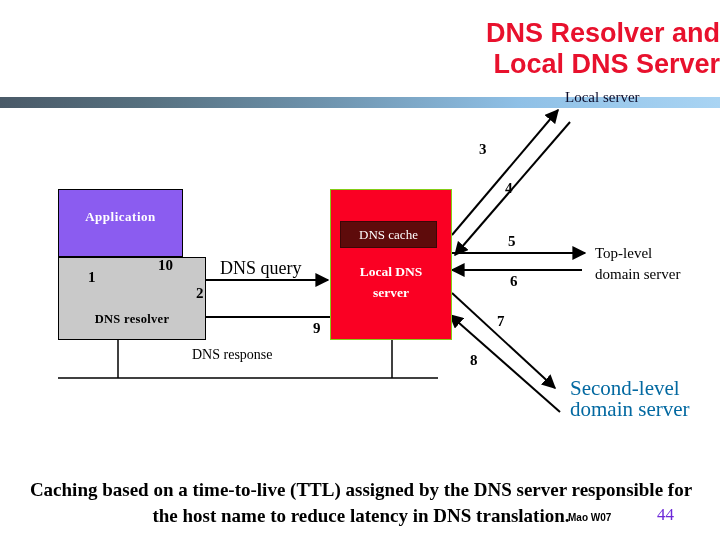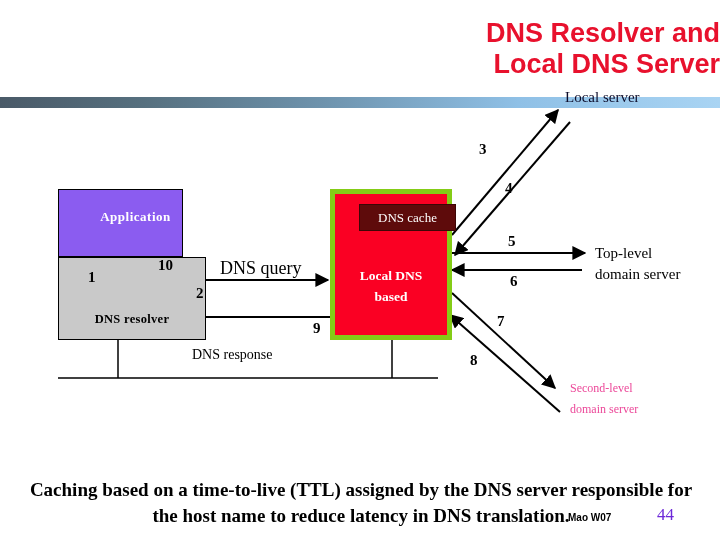--- a/index.html
+++ b/index.html
@@ -21,55 +21,54 @@
   
   .bar{
     position:absolute;left:0;top:97px;width:720px;height:11px;
     background:linear-gradient(to right,#4a5a68 0%,#56707f 20%,#6e93ad 45%,#8fc0e6 72%,#a9d4f3 100%);
   }
 
   
   .lbl{position:absolute;font-family:"Liberation Serif", serif;color:#111133;}
   .root-server{left:565px;top:89px;font-size:15px;font-weight:normal;color:#0d0d2b;white-space:nowrap;}
   .tld{left:595px;top:243px;font-size:15px;line-height:21px;color:#000000;white-space:nowrap;}
-  .sld{left:570px;top:378px;font-size:12px;line-height:21px;color:#ec4899;white-space:nowrap;}
+  .sld{left:570px;top:378px;font-size:21px;line-height:21px;color:#0369a1;white-space:nowrap;}
 
   
   .box{position:absolute;box-sizing:border-box;}
   .app-box{
     left:58px;top:189px;width:125px;height:68px;
     background:#8b5cf0;border:1px solid #000000;
   }
   .app-box .t{
     position:absolute;left:0;top:19px;width:100%;text-align:center;
     color:#ffffff;font-weight:bold;font-size:13px;font-family:"Liberation Serif", serif;
     letter-spacing:0.5px;
-    padding-left:15px;
   }
   .res-box{
     left:58px;top:257px;width:148px;height:83px;
     background:#c9c9c9;border:1px solid #000000;
   }
   .res-box .t{
     position:absolute;left:0;top:54px;width:100%;text-align:center;
     color:#000000;font-weight:bold;font-size:12.5px;font-family:"Liberation Serif", serif;
     letter-spacing:0.3px;
   }
   .lds-box{
     left:330px;top:189px;width:122px;height:151px;
-    background:#fa0023;border:5px solid #84cc16;
+    background:#fa0023;border:1px solid #84cc16;
   }
   .lds-box .t{
     position:absolute;left:0;top:71px;width:100%;text-align:center;
     color:#ffffff;font-weight:bold;font-size:13.5px;line-height:21px;
     font-family:"Liberation Serif", serif;
   }
   .cache-box{
-    left:340px;top:204px;width:97px;height:27px;
-    background:#5e0b0b;border:1px solid #3d0606;margin-left:19px;
+    left:340px;top:221px;width:97px;height:27px;
+    background:#5e0b0b;border:1px solid #3d0606;
   }
   .cache-box .t{
     position:absolute;left:0;top:5px;width:100%;text-align:center;
     color:#ffffff;font-size:13px;font-family:"Liberation Serif", serif;
   }
 
   
   .num{
     position:absolute;font-family:"Liberation Serif", serif;
     font-weight:bold;font-size:15px;color:#000000;
@@ -155,21 +154,21 @@
     <div class="t">Application</div>
   </div>
 
   <div class="box res-box">
     <div class="t">DNS resolver</div>
   </div>
 
   <div class="box lds-box">
     <div class="t">
       <span>Local DNS</span><br>
-      <span>based</span>
+      <span>server</span>
     </div>
   </div>
 
   <div class="box cache-box">
     <div class="t">DNS cache</div>
   </div>
 
   <div class="lbl root-server">Local server</div>
 
   <div class="lbl tld">

